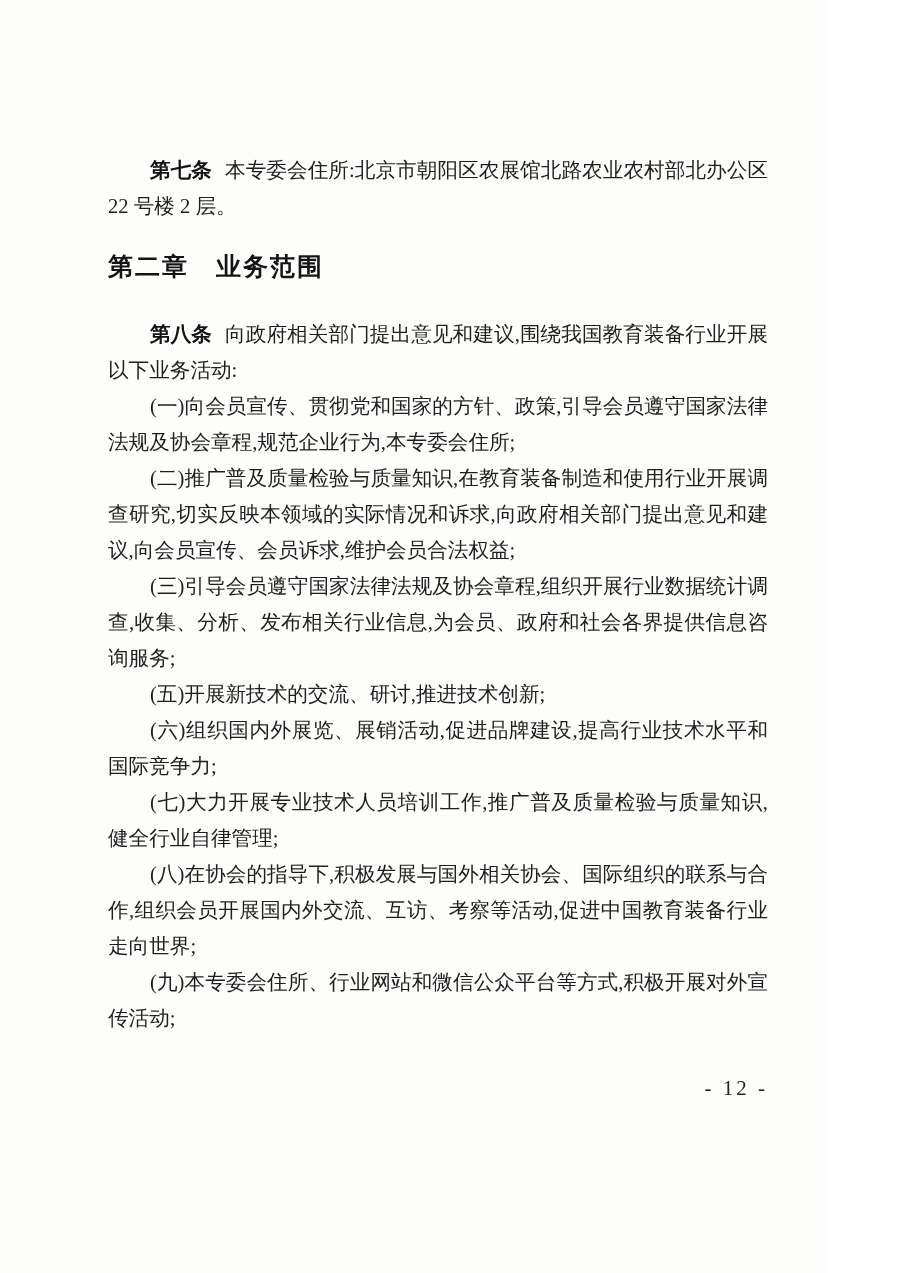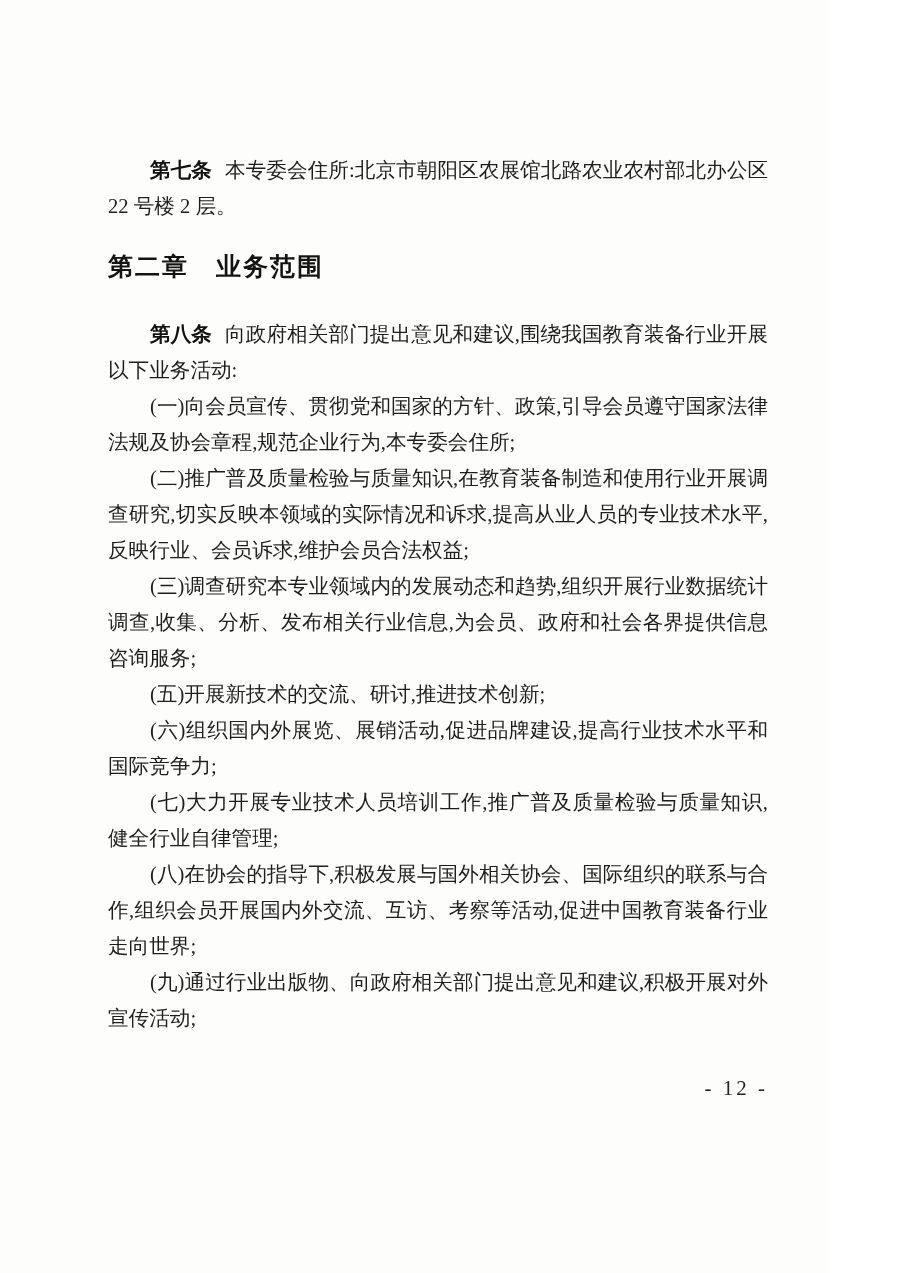--- a/index.html
+++ b/index.html
@@ -69,25 +69,25 @@
   <div class="content">
 
     <p class="para indent"><span class="article-label">第七条</span><span>本专委会住所:北京市朝阳区农展馆北路农业农村部北办公区 22 号楼 2 层。</span></p>
 
     <p class="para chapter-heading">第二章　业务范围</p>
 
     <p class="para indent article-8"><span class="article-label">第八条</span><span>向政府相关部门提出意见和建议,围绕我国教育装备行业开展以下业务活动:</span></p>
 
     <div id="items">
         <p class="para indent">(一)向会员宣传、贯彻党和国家的方针、政策,引导会员遵守国家法律法规及协会章程,规范企业行为,本专委会住所;</p>
-        <p class="para indent">(二)推广普及质量检验与质量知识,在教育装备制造和使用行业开展调查研究,切实反映本领域的实际情况和诉求,提高从业人员的专业技术水平,反映行业、会员诉求,维护会员合法权益;</p>
-        <p class="para indent">(三)调查研究本专业领域内的发展动态和趋势,组织开展行业数据统计调查,收集、分析、发布相关行业信息,为会员、政府和社会各界提供信息咨询服务;</p>
+        <p class="para indent">(二)推广普及质量检验与质量知识,在教育装备制造和使用行业开展调查研究,切实反映本领域的实际情况和诉求,向政府相关部门提出意见和建议,向会员宣传、会员诉求,维护会员合法权益;</p>
+        <p class="para indent">(三)引导会员遵守国家法律法规及协会章程,组织开展行业数据统计调查,收集、分析、发布相关行业信息,为会员、政府和社会各界提供信息咨询服务;</p>
         <p class="para indent">(五)开展新技术的交流、研讨,推进技术创新;</p>
         <p class="para indent">(六)组织国内外展览、展销活动,促进品牌建设,提高行业技术水平和国际竞争力;</p>
         <p class="para indent">(七)大力开展专业技术人员培训工作,推广普及质量检验与质量知识,健全行业自律管理;</p>
         <p class="para indent">(八)在协会的指导下,积极发展与国外相关协会、国际组织的联系与合作,组织会员开展国内外交流、互访、考察等活动,促进中国教育装备行业走向世界;</p>
-        <p class="para indent">(九)通过行业出版物、向政府相关部门提出意见和建议,积极开展对外宣传活动;</p>
+        <p class="para indent">(九)本专委会住所、行业网站和微信公众平台等方式,积极开展对外宣传活动;</p>
       </div>
 
     <p class="para page-number">- 12 -</p>
 
   </div>
 </div>
 
 </body></html>

